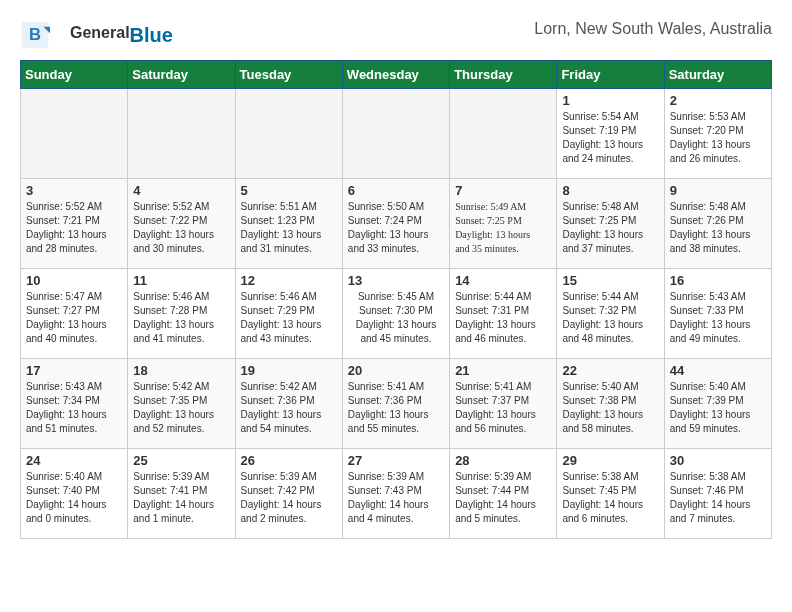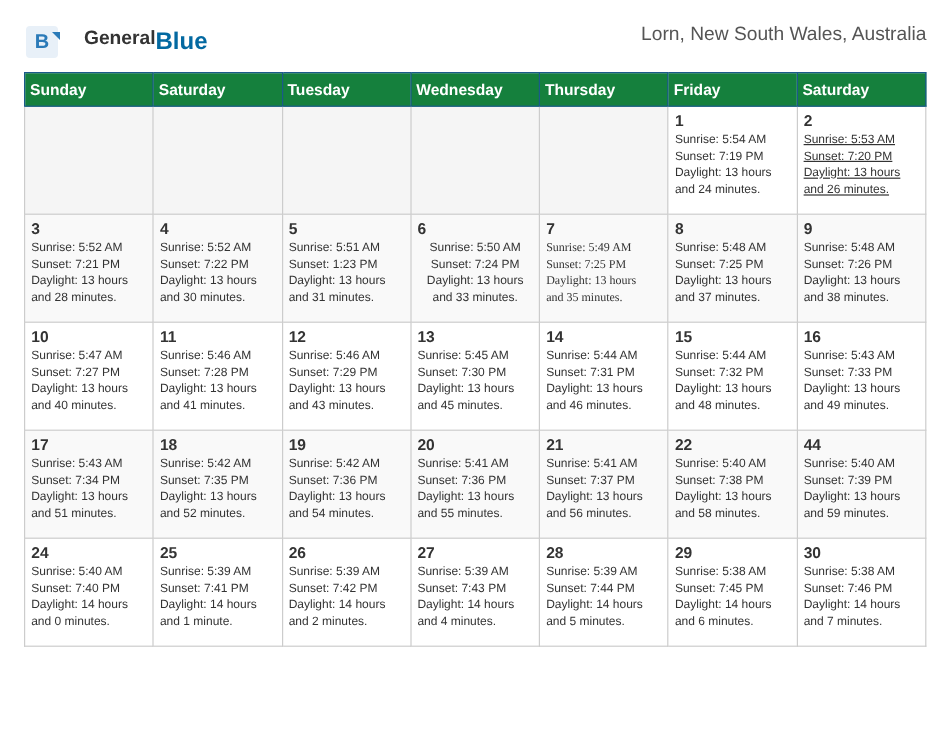--- a/index.html
+++ b/index.html
@@ -123,21 +123,21 @@
         <td class="empty"></td>
         <td>
           <div class="day-number">1</div>
           <div class="day-info" style="white-space: pre-line;">Sunrise: 5:54 AM
 Sunset: 7:19 PM
 Daylight: 13 hours
 and 24 minutes.</div>
         </td>
         <td>
           <div class="day-number">2</div>
-          <div class="day-info" style="white-space: pre-line; text-decoration: underline;">Sunrise: 5:53 AM
+          <div class="day-info" style="white-space: pre-line;">Sunrise: 5:53 AM
 Sunset: 7:20 PM
 Daylight: 13 hours
 and 26 minutes.</div>
         </td>
       </tr>
       <tr>
         <td class="alt-row">
           <div class="day-number">3</div>
           <div class="day-info" style="white-space: pre-line;">Sunrise: 5:52 AM
 Sunset: 7:21 PM
@@ -153,21 +153,21 @@
         </td>
         <td class="alt-row">
           <div class="day-number">5</div>
           <div class="day-info" style="white-space: pre-line;">Sunrise: 5:51 AM
 Sunset: 1:23 PM
 Daylight: 13 hours
 and 31 minutes.</div>
         </td>
         <td class="alt-row">
           <div class="day-number">6</div>
-          <div class="day-info" style="white-space: pre-line; text-align: center;">Sunrise: 5:50 AM
+          <div class="day-info" style="white-space: pre-line;">Sunrise: 5:50 AM
 Sunset: 7:24 PM
 Daylight: 13 hours
 and 33 minutes.</div>
         </td>
         <td class="alt-row">
           <div class="day-number">7</div>
           <div class="day-info" style="white-space: pre-line; font-family: Liberation Serif, serif;">Sunrise: 5:49 AM
 Sunset: 7:25 PM
 Daylight: 13 hours
 and 35 minutes.</div>
@@ -204,21 +204,21 @@
         </td>
         <td>
           <div class="day-number">12</div>
           <div class="day-info" style="white-space: pre-line;">Sunrise: 5:46 AM
 Sunset: 7:29 PM
 Daylight: 13 hours
 and 43 minutes.</div>
         </td>
         <td>
           <div class="day-number">13</div>
-          <div class="day-info" style="white-space: pre-line;">Sunrise: 5:45 AM
+          <div class="day-info" style="white-space: pre-line; text-align: center;">Sunrise: 5:45 AM
 Sunset: 7:30 PM
 Daylight: 13 hours
 and 45 minutes.</div>
         </td>
         <td>
           <div class="day-number">14</div>
           <div class="day-info" style="white-space: pre-line;">Sunrise: 5:44 AM
 Sunset: 7:31 PM
 Daylight: 13 hours
 and 46 minutes.</div>

